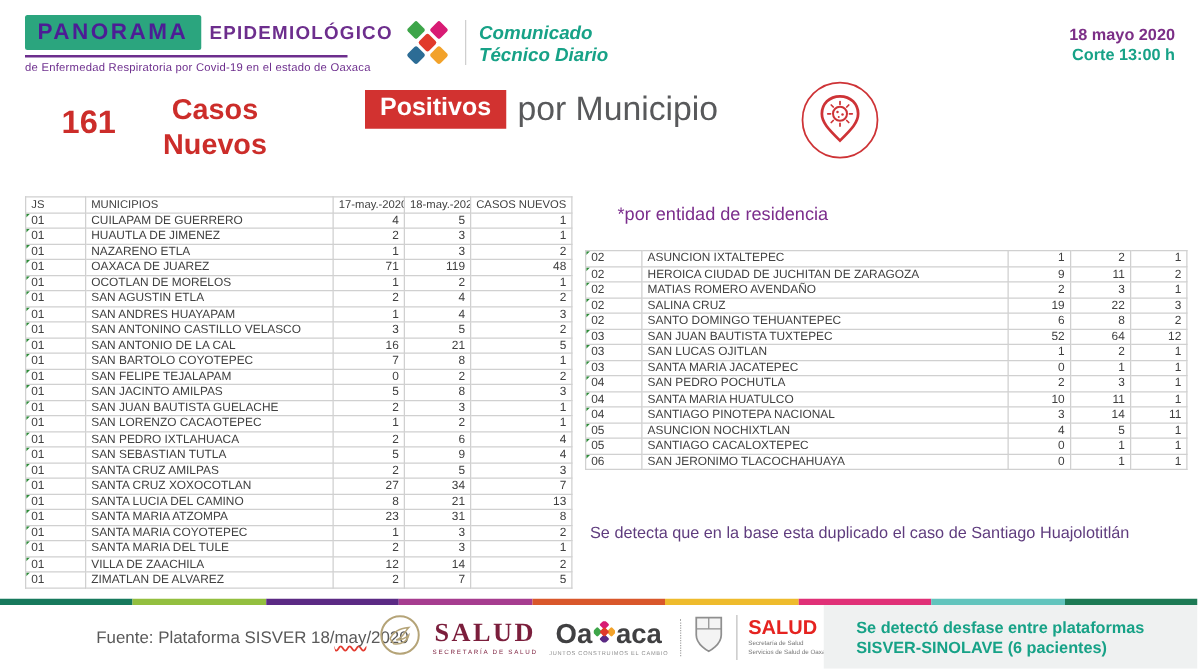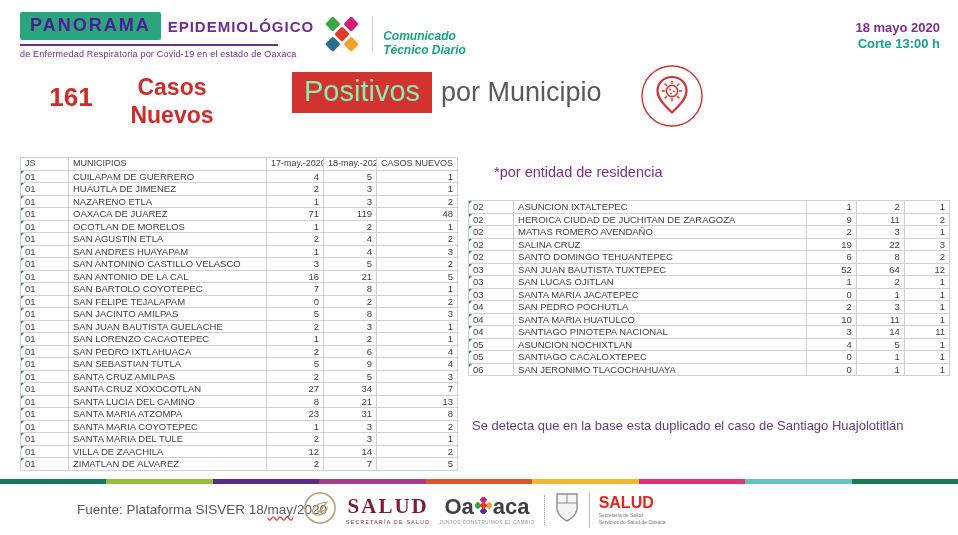--- a/index.html
+++ b/index.html
@@ -9,32 +9,32 @@
   
   .brand { position:absolute; left:20px; top:12px; display:flex; align-items:flex-start; }
   .brand-titles { display:flex; flex-direction:column; }
   .brand-row { display:flex; align-items:center; }
   .panorama-box { background:#2ba57e; color:#4c1d95; font-weight:bold; font-size:18px; letter-spacing:2px; padding:3px 10px 4px 10px; border-radius:2px; }
   .epi { color:#6d2e8d; font-weight:bold; font-size:15px; letter-spacing:1px; margin-left:7px; }
   .brand-rule { height:2px; background:#6d2e8d; margin-top:4px; width:258px; }
   .brand-sub { color:#6d2e8d; font-size:9px; margin-top:3px; letter-spacing:0.2px; }
   .diamond-logo { margin-left:6px; margin-top:0px; }
   .vdivider { width:1px; height:36px; background:#cfcfcf; margin:4px 10px 0 8px; }
-  .comunicado { color:#17a287; font-style:italic; font-weight:bold; font-size:12px; line-height:1.2; margin-top:17px; }
+  .comunicado { color:#17a287; font-style:italic; font-weight:bold; font-size:15px; line-height:1.2; margin-top:6px; }
 
   
   .datebox { position:absolute; right:18px; top:20px; text-align:right; font-size:13px; }
   .datebox .d1 { color:#7c2f87; font-weight:600; }
   .datebox .d2 { color:#17a287; font-weight:bold; margin-top:1px; }
 
   
   .count { position:absolute; left:40px; top:82px; width:62px; text-align:center; color:#cc2d2a; font-size:26px; font-weight:bold; }
   .count-label { position:absolute; left:112px; top:74px; width:120px; text-align:center; color:#cc2d2a; font-size:23px; font-weight:600; line-height:1.2; }
   .positivos-row { position:absolute; left:292px; top:72px; display:flex; align-items:center; }
-  .positivos-box { background:#d23230; color:#86efac; font-weight:normal; font-size:29px; padding:3px 12px 5px 12px; }
+  .positivos-box { background:#d23230; color:#ffffff; font-weight:bold; font-size:20px; padding:3px 12px 5px 12px; }
   .positivos-rest { color:#58595b; font-size:27px; margin-left:9px; }
   .pin-badge { position:absolute; left:640px; top:64px; }
 
   
   table { border-collapse:collapse; table-layout:fixed; }
   th, td { border:1px solid #d0d0d0; font-size:9.5px; color:#404040; font-weight:400; padding:0 4px; height:12.3px; line-height:11.5px; white-space:nowrap; overflow:hidden; text-align:left; }
   th { font-size:9px; }
   td.c-num { text-align:right; }
   td.c-js { position:relative; }
   td.c-js::before { content:""; position:absolute; left:0; top:0; width:0; height:0; border-top:3px solid #2e8b3a; border-right:3px solid transparent; }
@@ -488,14 +488,18 @@
       </svg>
     </span>
     <div class="line-div"></div>
     <div class="salud-oax">
       <div class="t">SALUD</div>
       <div class="s">Secretaría de Salud</div>
       <div class="s">Servicios de Salud de Oaxaca</div>
     </div>
   </div>
 
+  <div class="alert-box">
+    <div>Se detectó desfase entre plataformas</div>
+    <div>SISVER-SINOLAVE (6 pacientes)</div>
+  </div>
 
 </div>
 
 </body></html>

